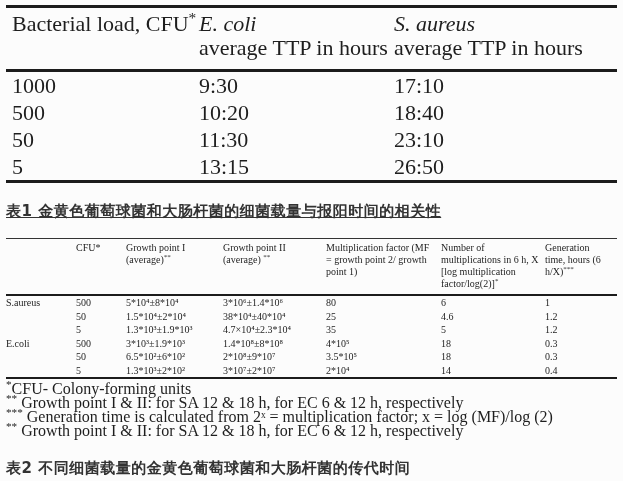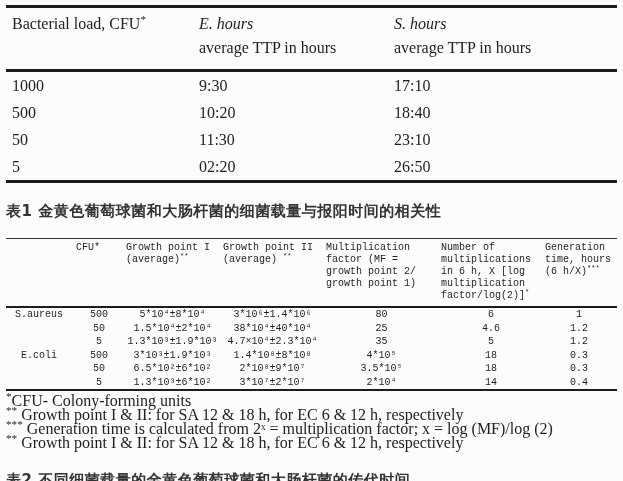--- a/index.html
+++ b/index.html
@@ -4,51 +4,51 @@
 <style>
   html,body{margin:0;padding:0;background:#e9e9e9;}
   .page{
     position:relative;width:623px;height:481px;background:#fcfcfc;
     font-family:"Liberation Serif", serif;color:#1e1e1e;overflow:hidden;
     box-sizing:border-box;padding:5px 0 0 6px;
   }
   
   table{border-collapse:collapse;table-layout:fixed;}
   .t1{
-    width:611px;font-size:16px;
+    width:611px;font-size:22px;
     border-top:3px solid #1c1c1c;border-bottom:3px solid #1c1c1c;
   }
   .t1 th{
     text-align:left;font-weight:normal;vertical-align:top;
     padding:4px 0 9px 0;border-bottom:3px solid #1c1c1c;line-height:24px;
   }
   .t1 td{height:27px;vertical-align:middle;padding:0;line-height:27px;margin-left:40px;}
   .t1 .c1{padding-left:6px;}
   .it{font-style:italic;}
   sup{font-size:70%;line-height:0;}
   
   .cap{
     font-family:"DejaVu Sans", sans-serif;font-weight:bold;font-size:15px;
     color:#333;letter-spacing:0.5px;
   }
-  .cap1{margin:19px 0 16px 0;}
+  .cap1{margin:19px 0 16px 0;text-decoration:underline;}
   .cap2{margin:21px 0 0 0;}
   
-  .t2wrap{margin-top:17px;font-family:Liberation Mono, monospace;}
+  .t2wrap{margin-top:17px;}
   .t2{
     width:611px;font-size:10px;
     border-top:1.5px solid #333;
   }
   .t2 th{
     text-align:left;font-weight:normal;vertical-align:top;
     padding:3px 6px 4px 0;border-bottom:2px solid #1c1c1c;line-height:12px;
     height:42px;box-sizing:border-box;
   }
   .t2 td{
-    text-align:center;vertical-align:top;padding:0 4px 0 0;height:13.5px;
+    text-align:left;vertical-align:top;padding:0 4px 0 0;height:13.5px;
     line-height:13.5px;white-space:nowrap;overflow:hidden;
   }
   .t2 tbody{border-bottom:2px solid #1c1c1c;}
   
   .fns{margin-top:3px;font-size:16px;line-height:14px;}
   .fn{white-space:nowrap;}
   .fn b{font-weight:normal;}
 </style>
 </head>
 <body>
@@ -57,43 +57,43 @@
 
   <table class="t1">
     <colgroup>
         <col style="width:193px">
         <col style="width:195px">
         <col style="width:223px">
       </colgroup>
     <thead>
       <tr>
         <th class="c1"><span>Bacterial load, CFU</span><sup>*</sup></th>
-        <th><span class="it">E. hours</span><br><span>average TTP in hours</span></th>
-        <th><span class="it">S. hours</span><br><span>average TTP in hours</span></th>
+        <th><span class="it">E. coli</span><br><span>average TTP in hours</span></th>
+        <th><span class="it">S. aureus</span><br><span>average TTP in hours</span></th>
       </tr>
     </thead>
     <tbody>
       <tr>
         <td class="c1">1000</td>
         <td>9:30</td>
         <td>17:10</td>
       </tr>
       <tr>
         <td class="c1">500</td>
         <td>10:20</td>
         <td>18:40</td>
       </tr>
       <tr>
         <td class="c1">50</td>
         <td>11:30</td>
         <td>23:10</td>
       </tr>
       <tr>
         <td class="c1">5</td>
-        <td>02:20</td>
+        <td>13:15</td>
         <td>26:50</td>
       </tr>
     </tbody>
   </table>
 
   <div class="cap cap1">表1 金黄色葡萄球菌和大肠杆菌的细菌载量与报阳时间的相关性</div>
 
   <div class="t2wrap">
   <table class="t2">
     <colgroup>
@@ -158,21 +158,21 @@
         <td>50</td>
         <td>6.5*10²±6*10²</td>
         <td>2*10⁸±9*10⁷</td>
         <td>3.5*10⁵</td>
         <td>18</td>
         <td>0.3</td>
       </tr>
       <tr>
         <td></td>
         <td>5</td>
-        <td>1.3*10³±6*10²</td>
+        <td>1.3*10³±2*10²</td>
         <td>3*10⁷±2*10⁷</td>
         <td>2*10⁴</td>
         <td>14</td>
         <td>0.4</td>
       </tr>
     </tbody>
   </table>
   </div>
 
   <div class="fns">

